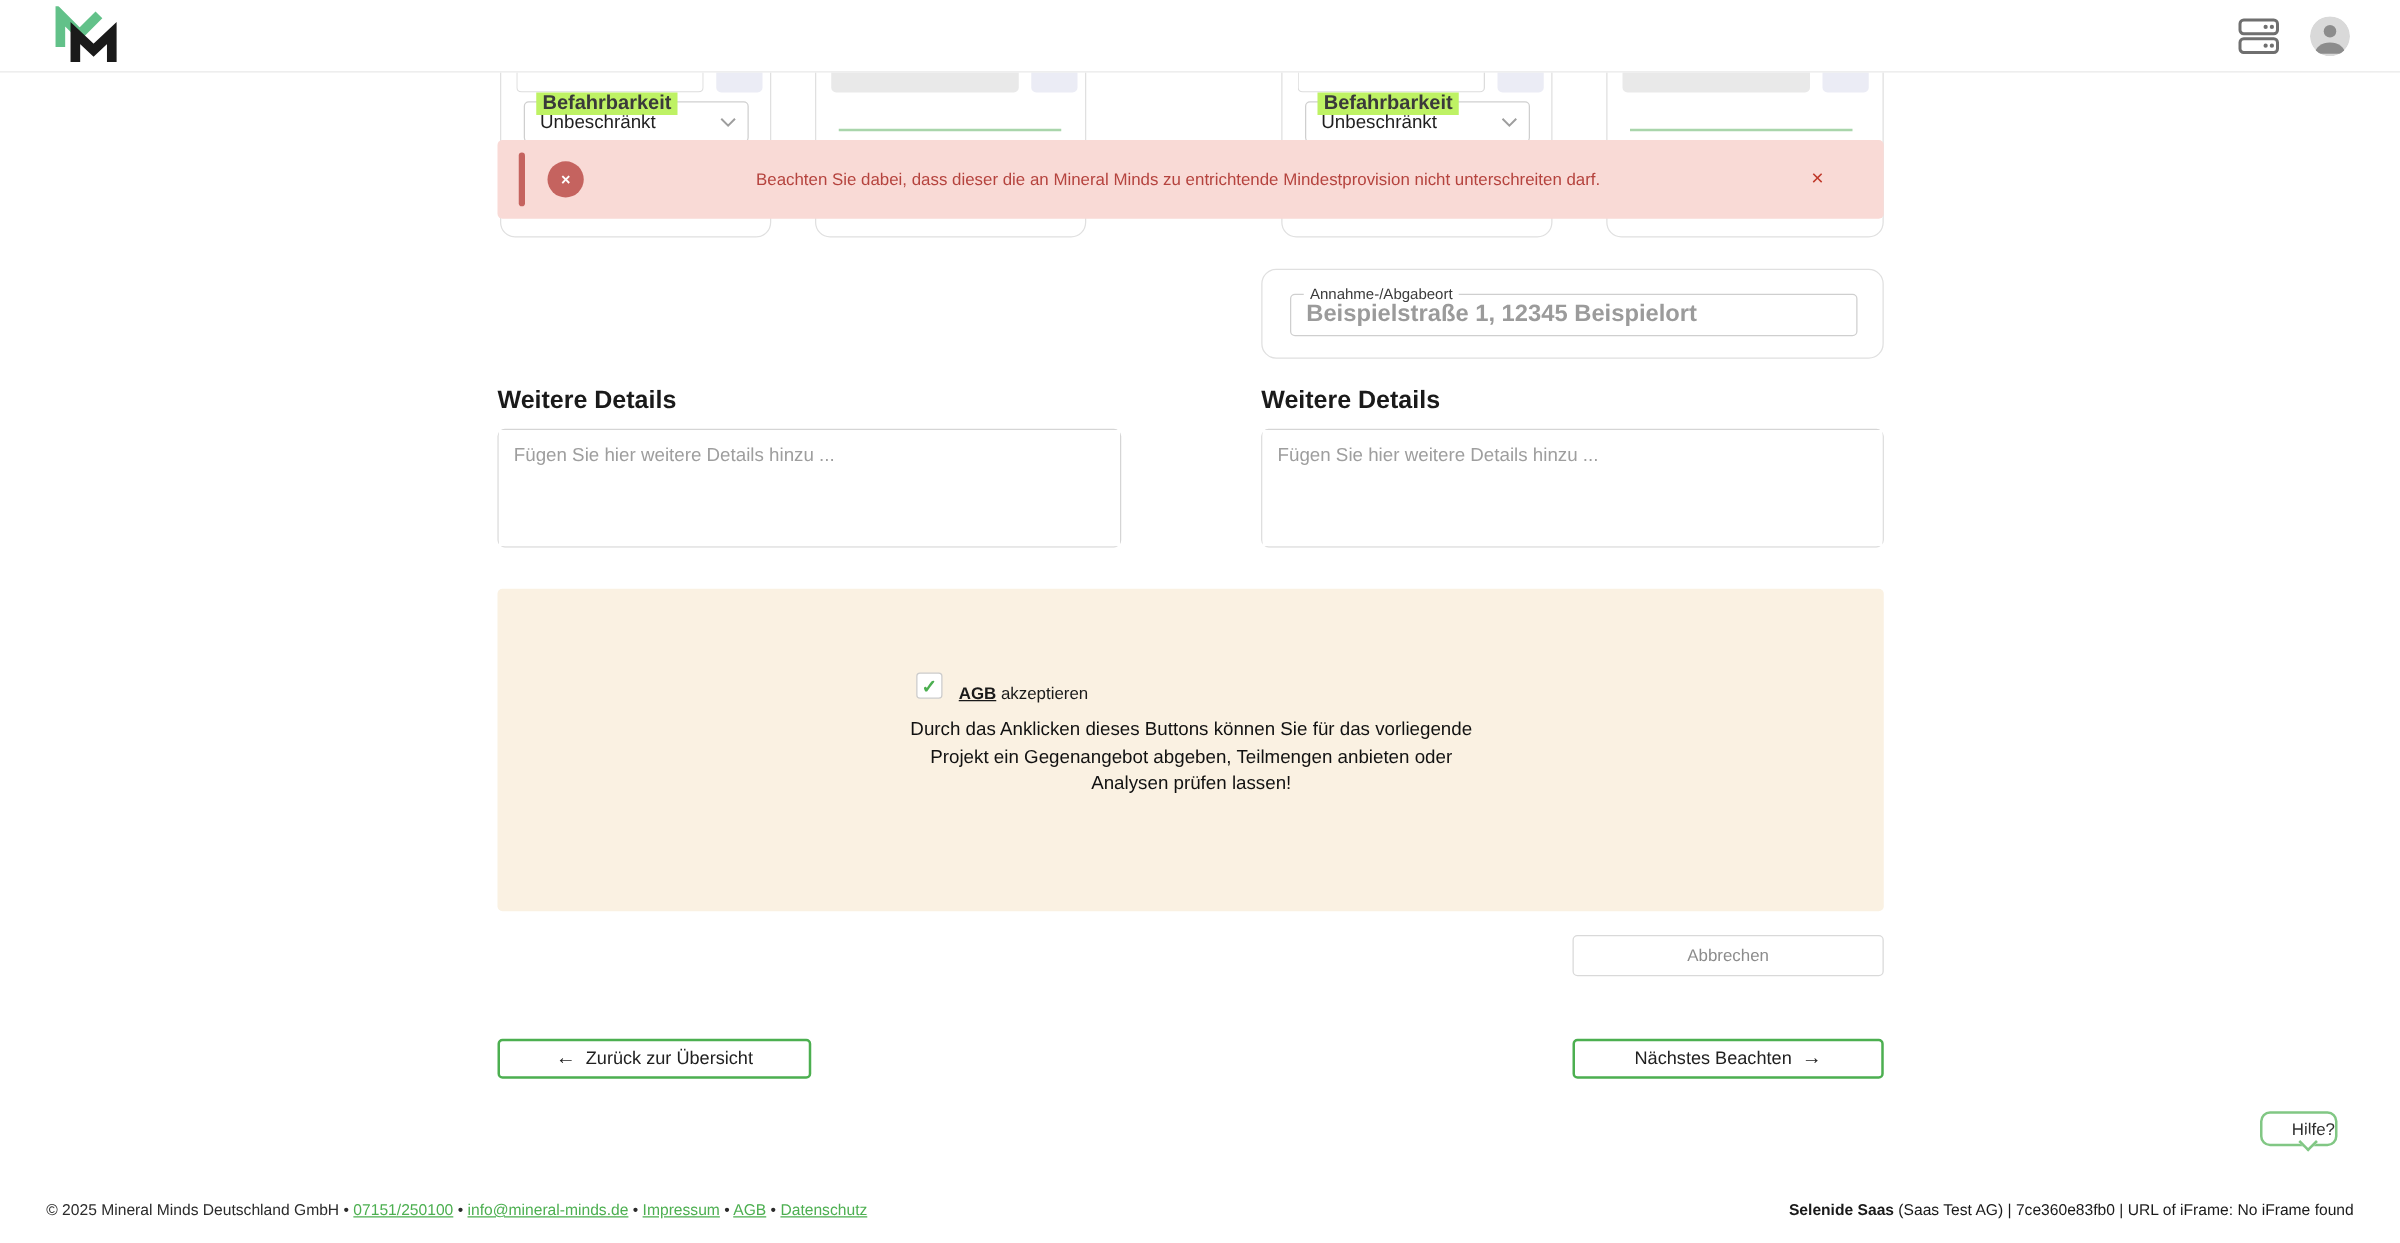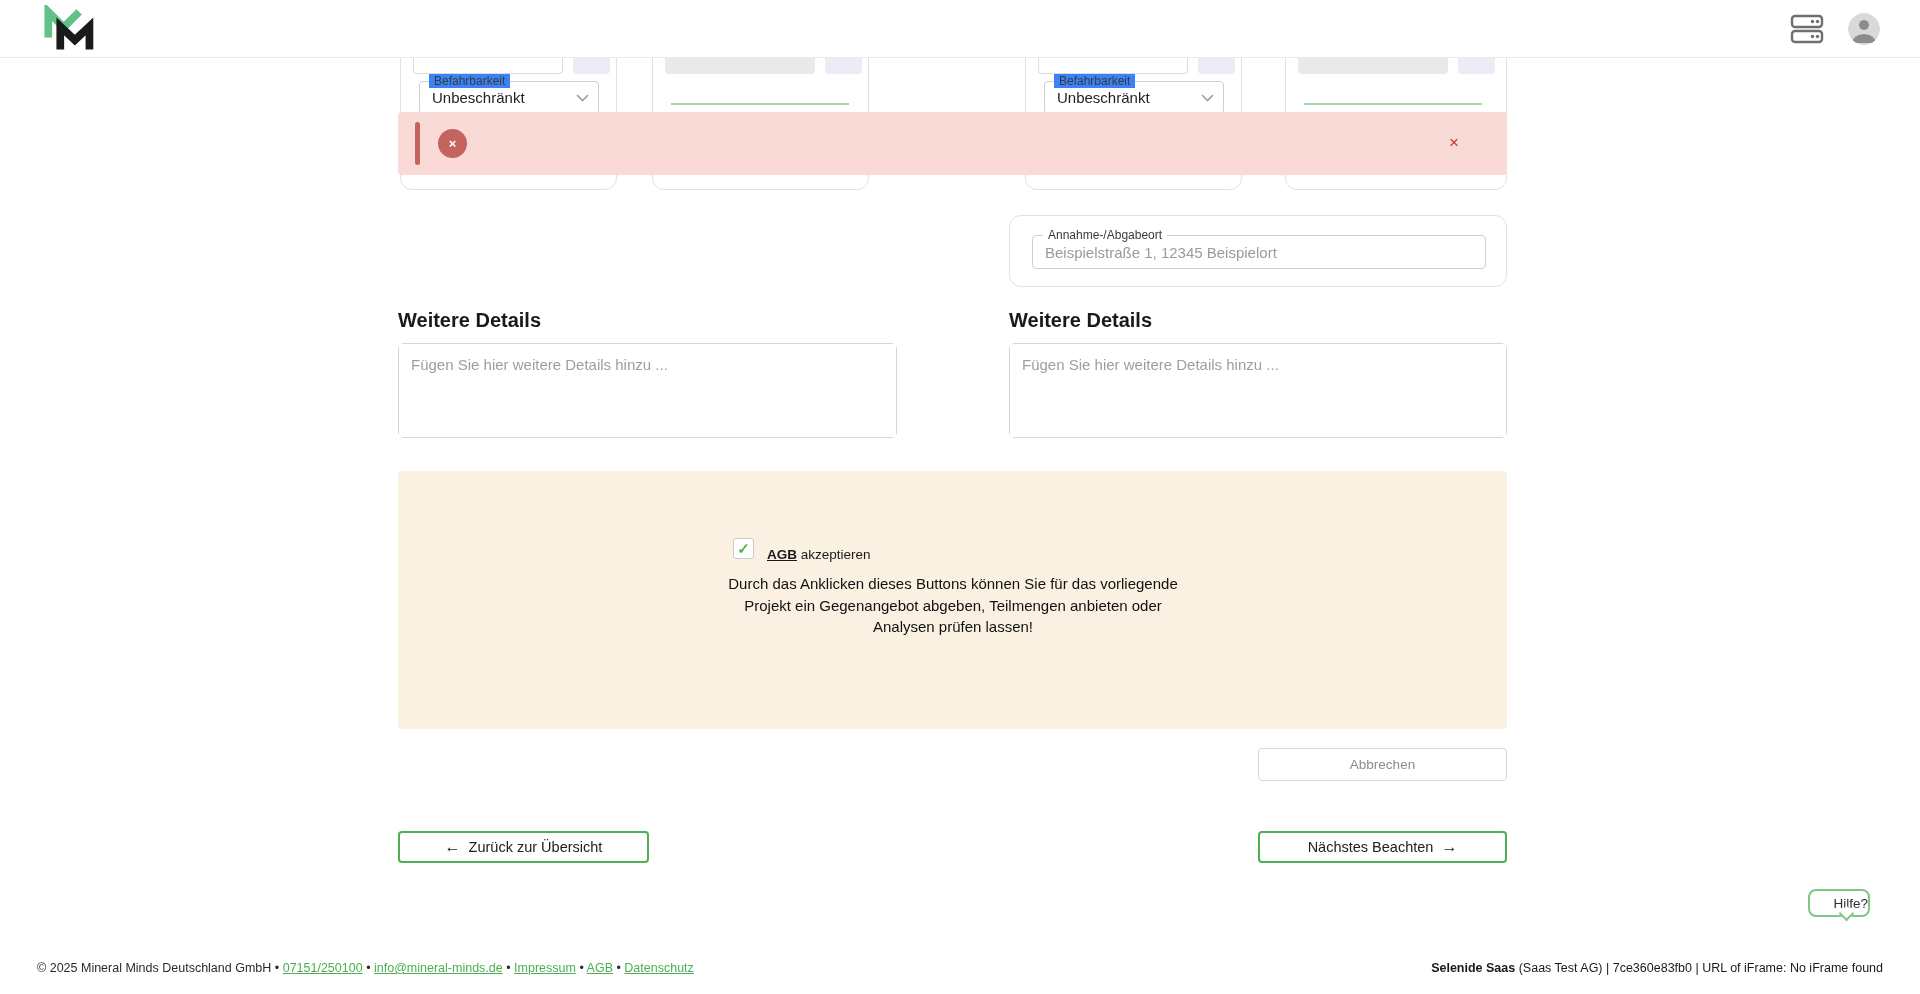--- a/index.html
+++ b/index.html
@@ -19,22 +19,22 @@
   
   .pcard { position:absolute; top:30px; height:160px; background:#fff;
            border:1px solid #e0e0e0; border-radius:12px; z-index:1; }
   .frag-input { position:absolute; left:12px; top:0; width:150px; height:43px;
                 border:1px solid #dcdcdc; border-top:none; border-radius:0 0 4px 4px; background:#fff; }
   .frag-input.filled { background:#e9e9e9; border:none; }
   .frag-btn { position:absolute; left:172px; top:0; width:37px; height:43px;
               background:#ebecf5; border-radius:0 0 4px 4px; }
   .sel-field { position:absolute; left:18px; top:50px; width:180px; height:33px;
                border:1px solid #cfcfcf; border-radius:4px; background:#fff; cursor:pointer; }
-  .sel-label { position:absolute; left:9px; top:-8px; background:#3b82f6; padding:0 5px;
-               font-size:12px; color:#3a3a3a; white-space:nowrap; }
+  .sel-label { position:absolute; left:9px; top:-8px; background:#bef264; padding:0 5px;
+               font-size:16px; color:#3a3a3a; white-space:nowrap;font-weight:bold; }
   .sel-value { position:absolute; left:12px; top:0; line-height:31px; font-size:15px; color:#1f1f1f; }
   .sel-chev { position:absolute; right:9px; top:12px; }
   .green-underline { position:absolute; left:18px; top:72px; width:178px; height:2px; background:#a9d5ab; }
 
   
   .alert { position:absolute; left:398px; top:112px; width:1109px; height:63px;
            background:#f9dad6; border-radius:4px; z-index:10; }
   .alert-bar { position:absolute; left:17px; top:10px; width:5px; height:43px;
                background:#c5635f; border-radius:3px; }
   .alert-circle { position:absolute; left:40px; top:17px; width:29px; height:29px;
@@ -47,21 +47,21 @@
                  cursor:pointer; line-height:24px; }
 
   
   .loc-card { position:absolute; left:1009px; top:215px; width:498px; height:72px;
               border:1px solid #e0e0e0; border-radius:12px; background:#fff; }
   .outlined { position:absolute; left:22px; top:19px; width:454px; height:34px;
               border:1px solid #cfcfcf; border-radius:4px; background:#fff; }
   .outlined-label { position:absolute; left:10px; top:-8px; background:#fff; padding:0 5px;
                     font-size:12px; color:#3a3a3a; white-space:nowrap; }
   .outlined input { width:100%; height:100%; border:none; outline:none; background:transparent;
-                    padding:0 12px; font-size:15px; font-family:"Liberation Sans",sans-serif; color:#b91c1c; }
+                    padding:0 12px; font-size:19px; font-family:"Liberation Sans",sans-serif; color:#b91c1c;font-weight:bold; }
   .outlined input::placeholder { color:#9b9b9b; opacity:1; }
 
   
   .sec-title { position:absolute; top:309px; font-size:20px; font-weight:bold; color:#1a1a1a; }
   .details-area { position:absolute; top:343px; height:95px; border:1px solid #d5d5d5;
                   border-radius:6px; background:#fff; }
   .details-area textarea { width:100%; height:100%; border:none; outline:none; resize:none;
                            padding:12px; font-size:15px; font-family:"Liberation Sans",sans-serif; color:#ef4444; }
   .details-area textarea::placeholder { color:#9e9e9e; opacity:1; }
 
@@ -169,20 +169,21 @@
 
 <div class="pcard" style="left:1285px; width:222px;">
   <div class="frag-input filled"></div>
   <div class="frag-btn"></div>
   <div class="green-underline"></div>
 </div>
 
 <div class="alert">
   <div class="alert-bar"></div>
   <div class="alert-circle">×</div>
+  <div class="alert-msg">Beachten Sie dabei, dass dieser die an Mineral Minds zu entrichtende Mindestprovision nicht unterschreiten darf.</div>
   <span class="alert-close">×</span>
 </div>
 
 <div class="loc-card">
   <div class="outlined">
     <span class="outlined-label">Annahme-/Abgabeort</span>
     <input type="text" placeholder="Beispielstraße 1, 12345 Beispielort" style="">
   </div>
 </div>
 

